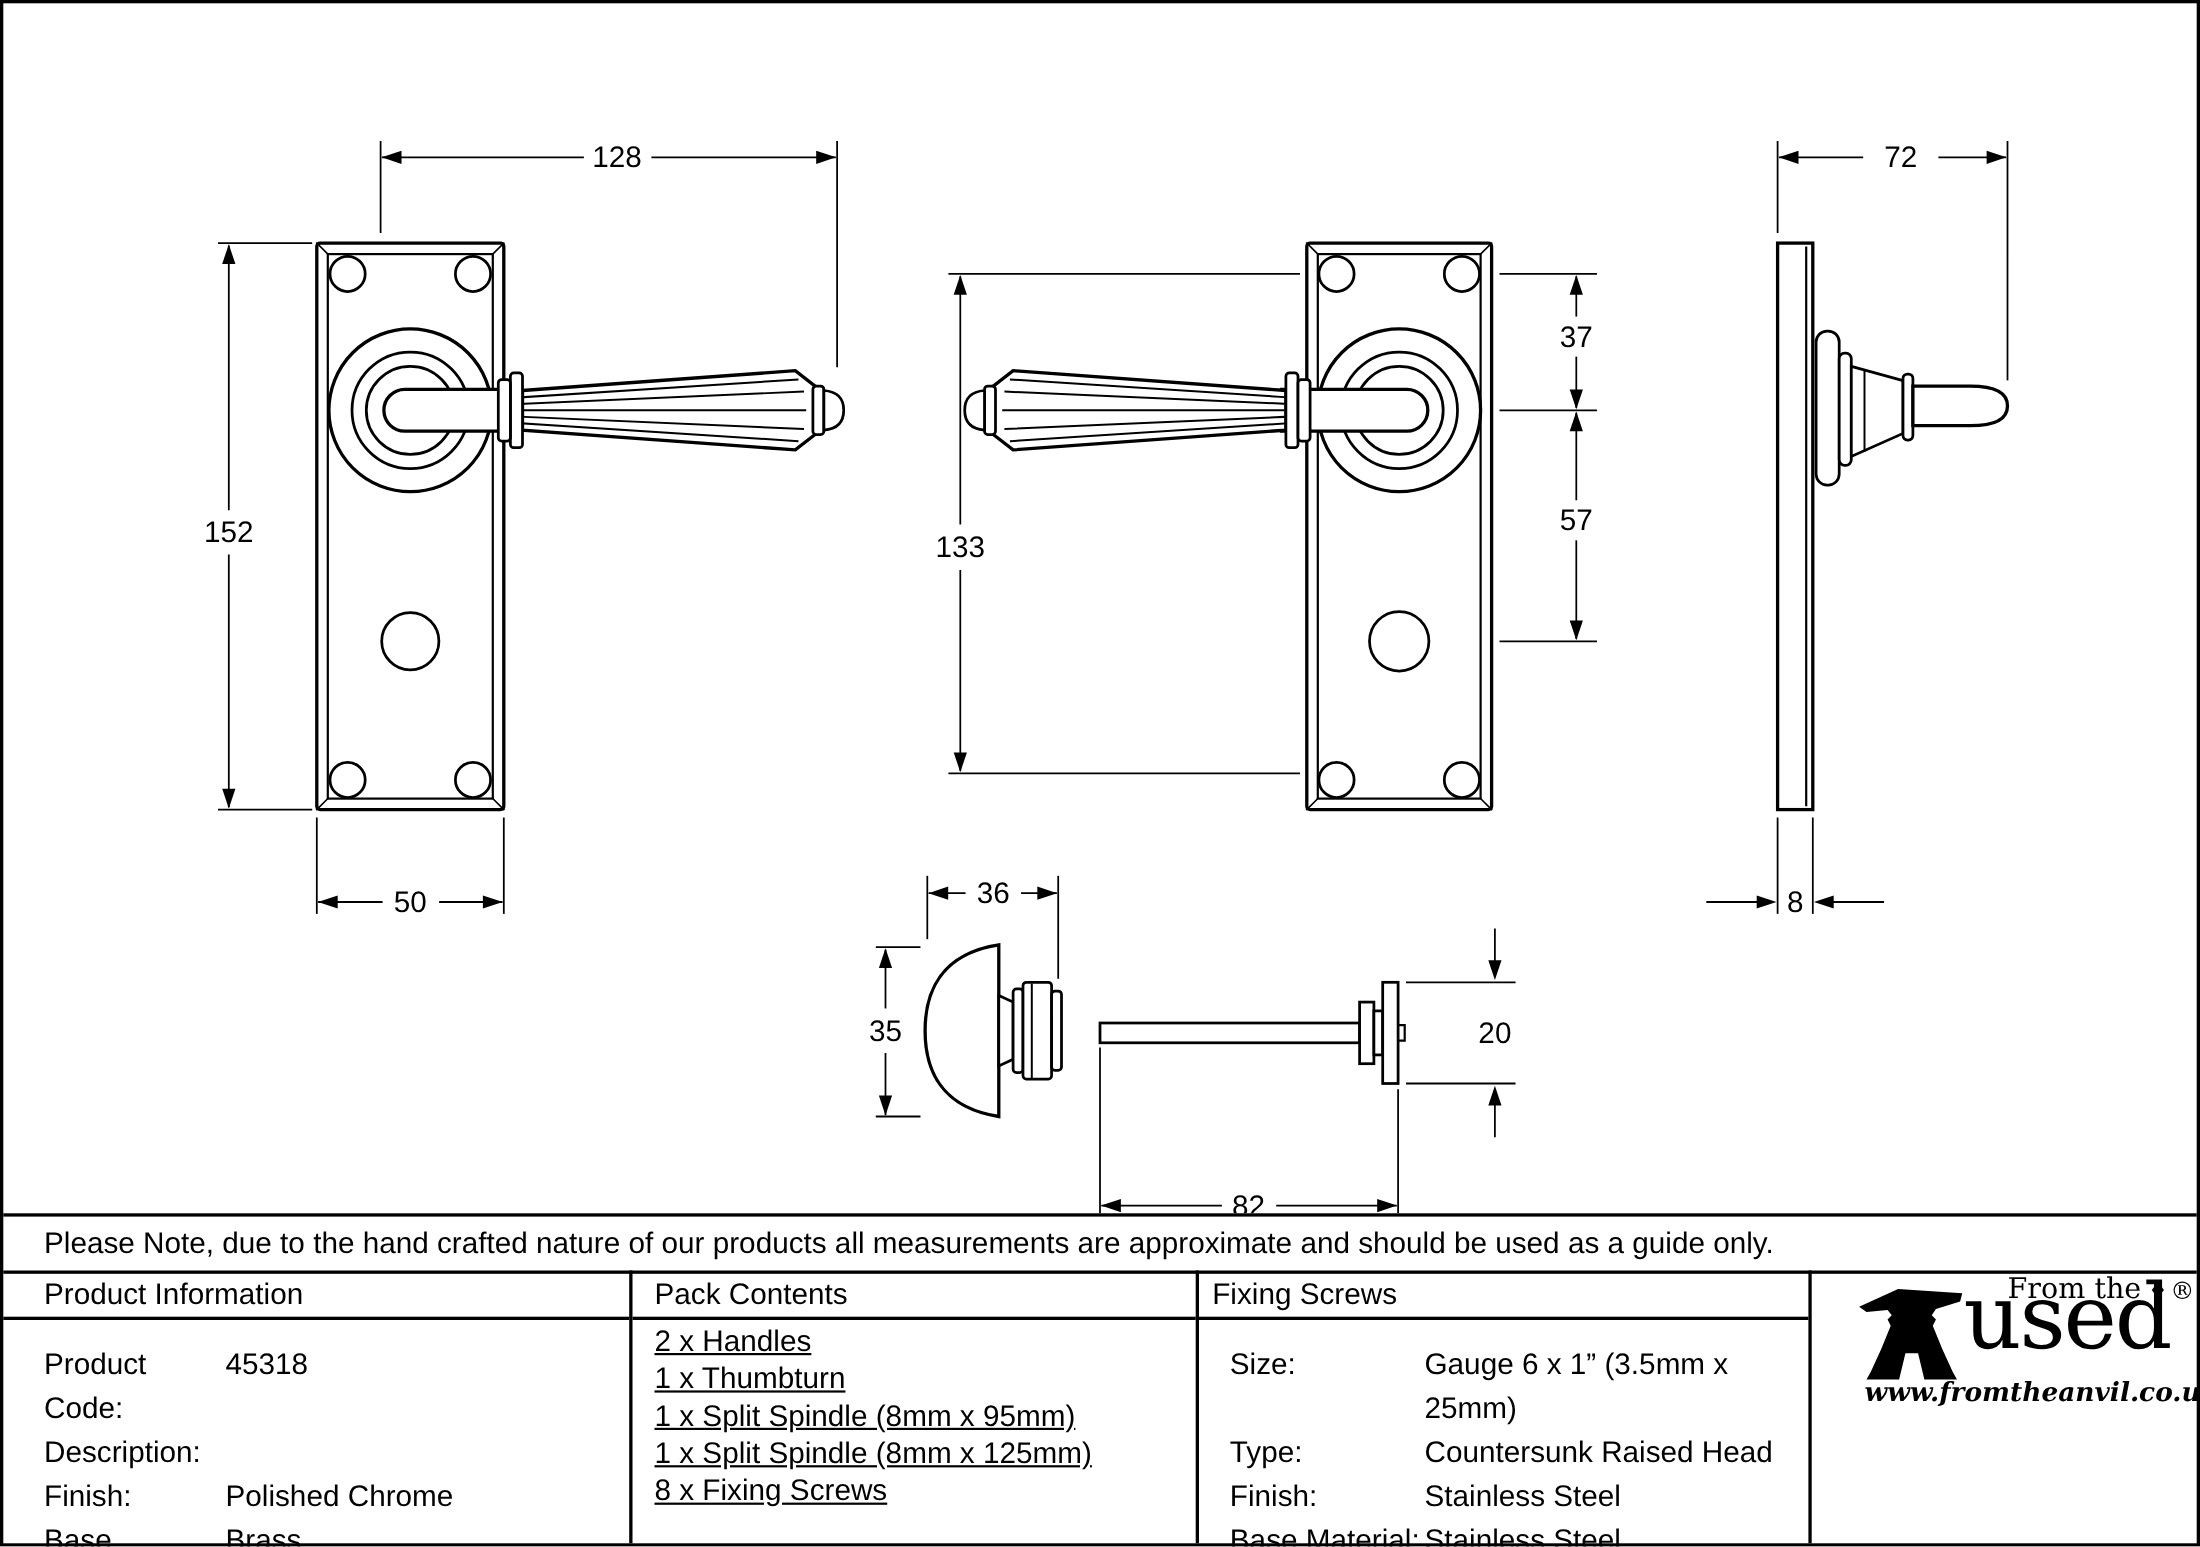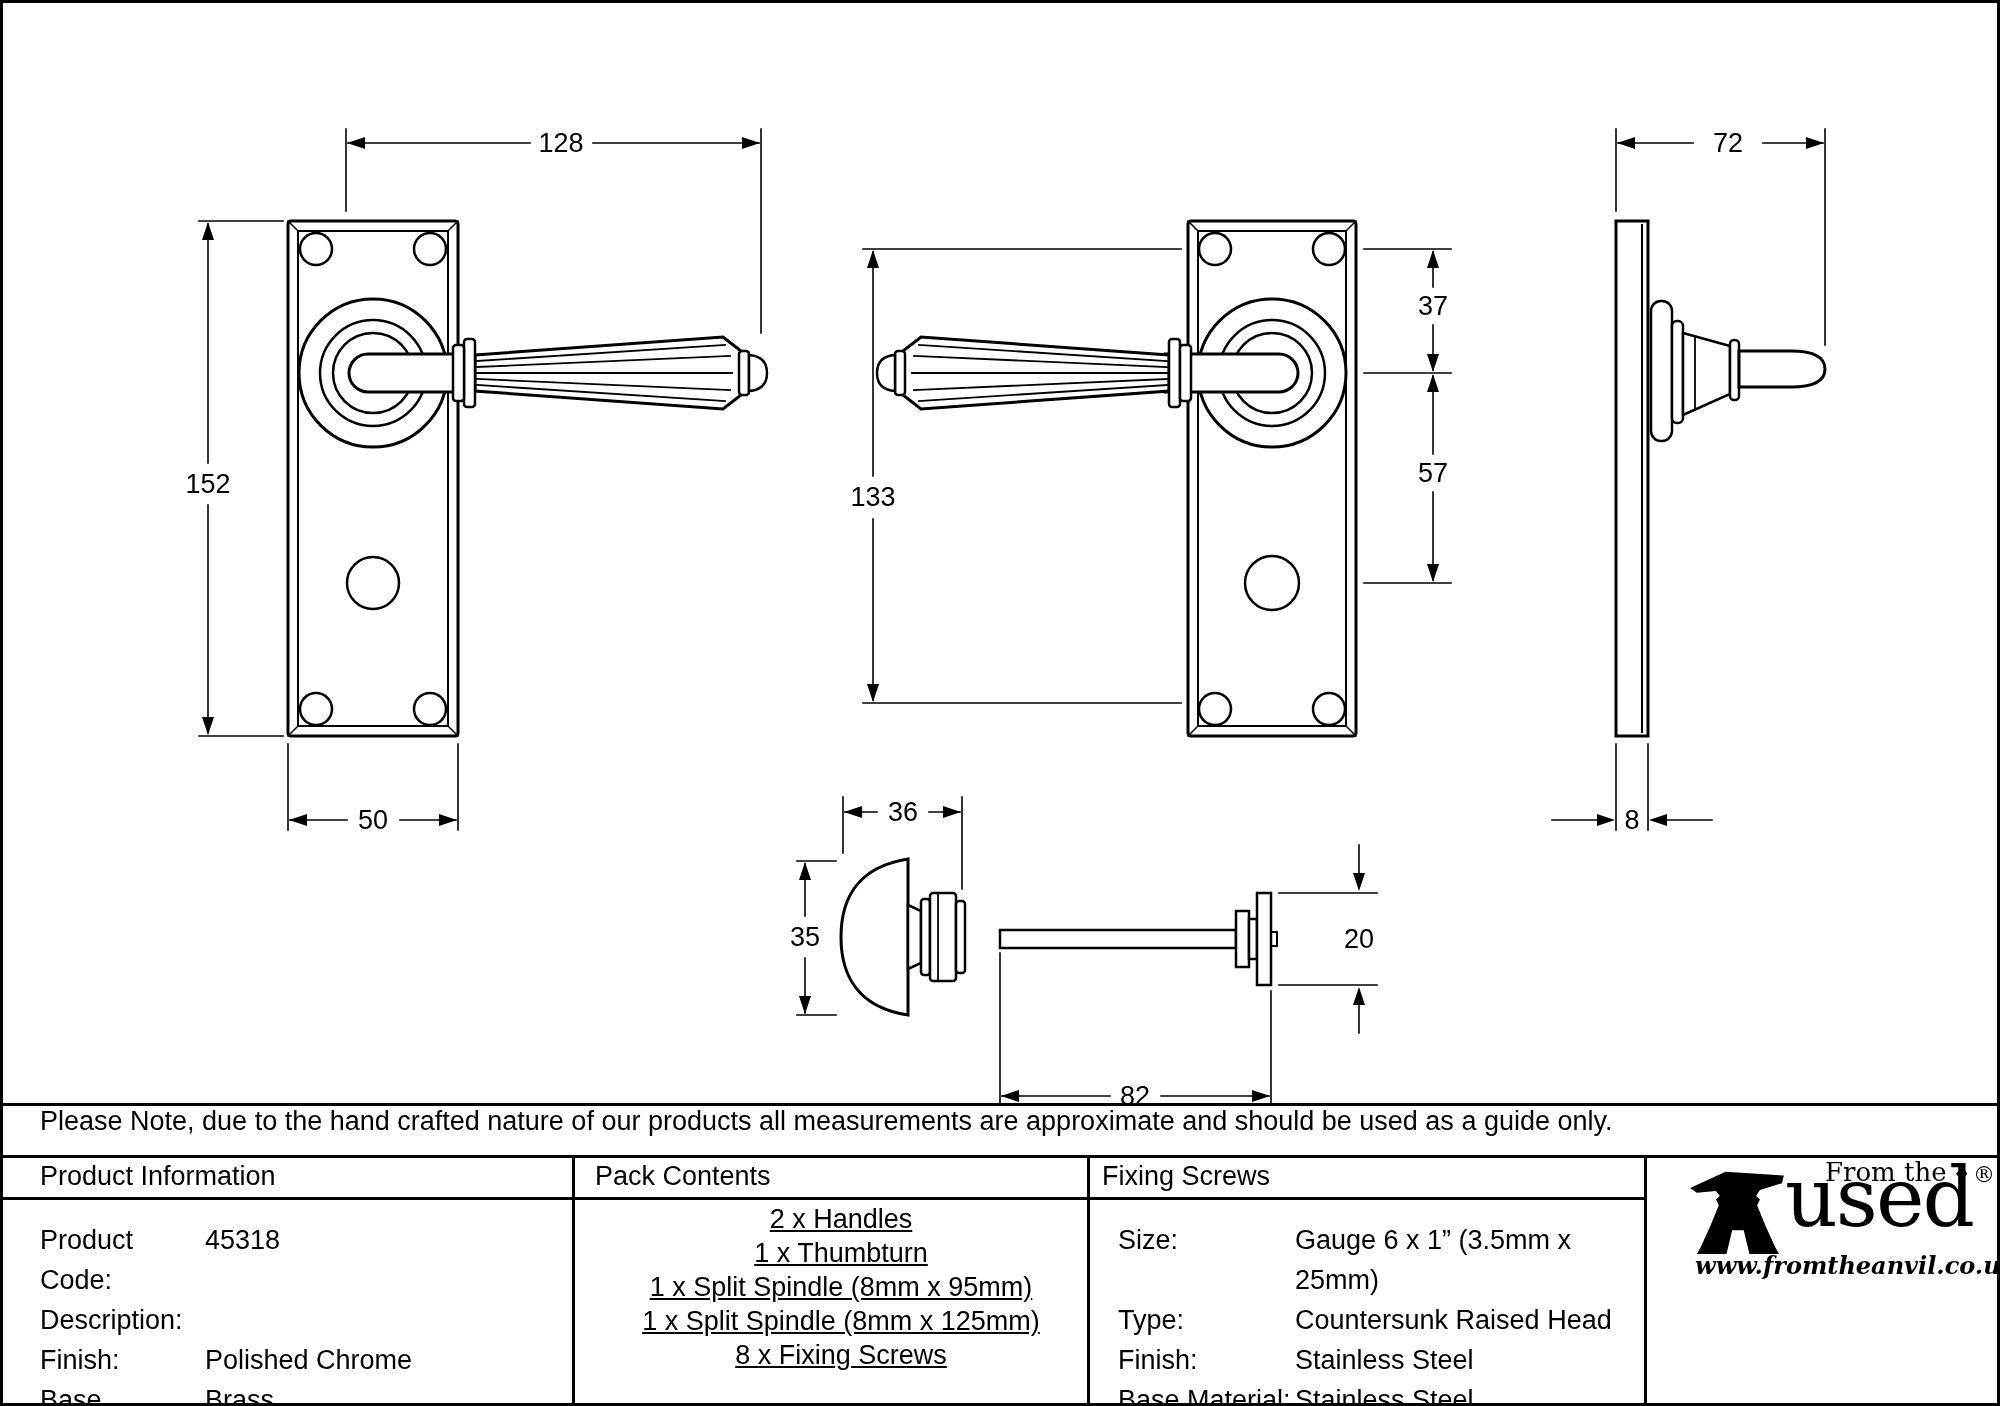--- a/index.html
+++ b/index.html
@@ -10,32 +10,32 @@
   }
   .drawings{position:absolute; top:0; left:0;}
   svg text.dim{
     font-family:"Liberation Sans", sans-serif;
     font-size:27px; fill:#000;
   }
   
   .note-row{
     position:absolute; left:0; right:0; top:1100px; height:55px;
     border-top:3px solid #000; border-bottom:3px solid #000;
-    box-sizing:border-box; display:flex; align-items:flex-start;
+    box-sizing:border-box; display:flex; align-items:center;
     padding-left:37px; font-size:27px;
   }
   
   .info-table{
     position:absolute; left:0; right:0; top:1152px; bottom:0;
     display:flex;
   }
   .col{box-sizing:border-box; position:relative;}
   .col-sep{border-right:3px solid #000;}
   .col-product{width:572px;}
-  .col-pack{width:515px;text-align:center;}
+  .col-pack{width:515px;}
   .col-screws{width:557px;}
   .col-logo{flex:1;display:flex;align-items:flex-start;justify-content:center;}
   .col-header{
     height:45px; border-bottom:3px solid #000; box-sizing:border-box;
     display:flex; align-items:center; font-size:27px;
   }
   .col-product .col-header{padding-left:37px;}
   .col-pack .col-header{padding-left:20px;}
   .col-screws .col-header{padding-left:12px;}
   .col-body{font-size:27px;}

